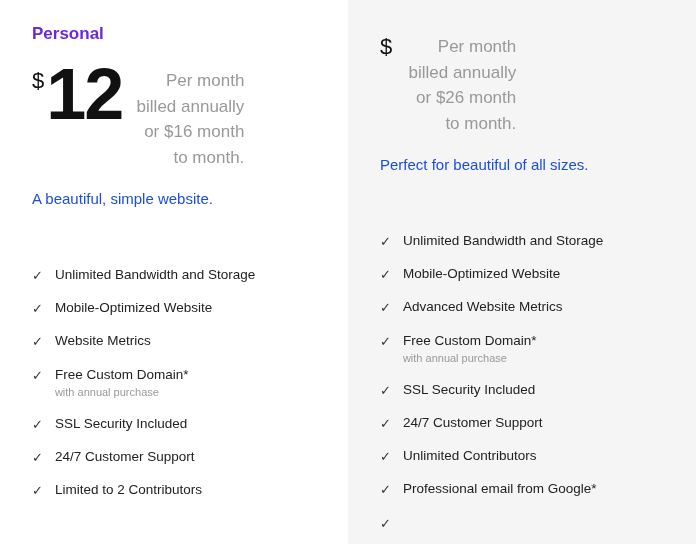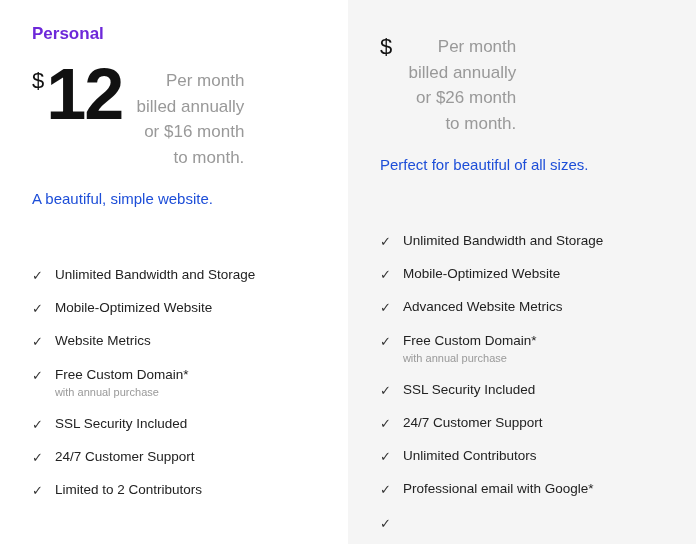--- a/index.html
+++ b/index.html
@@ -220,21 +220,21 @@
         </li>
         <li class="feature-item">
           <span class="check-icon">✓</span>
           <span class="feature-text-block">
             <span>Unlimited Contributors</span>
           </span>
         </li>
         <li class="feature-item">
           <span class="check-icon">✓</span>
           <span class="feature-text-block">
-            <span>Professional email with Google*</span>
+            <span>Professional email from Google*</span>
           </span>
         </li>
         <li class="feature-item">
           <span class="check-icon">✓</span>
         </li>
       </ul>
   </div>
 
 </div>
 

